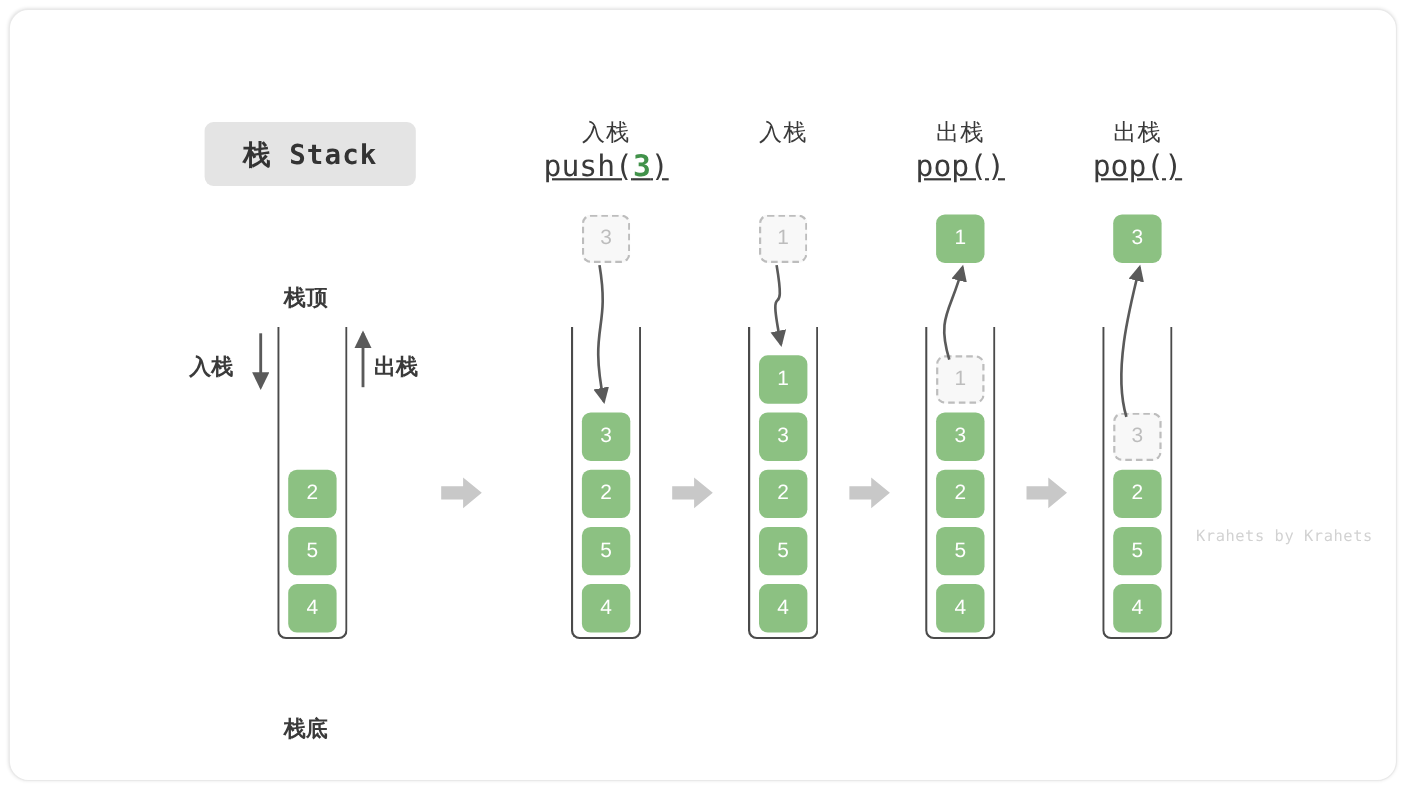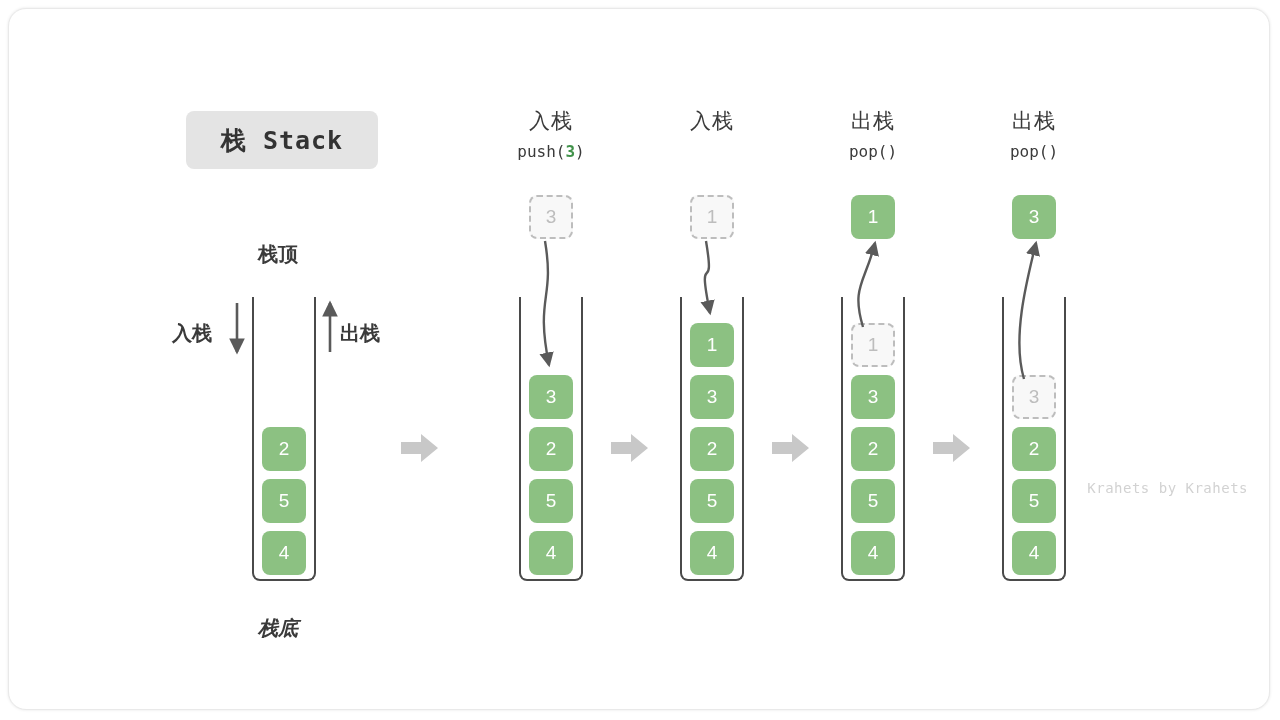--- a/index.html
+++ b/index.html
@@ -69,23 +69,24 @@
     white-space: nowrap;
   }
   .op-header .op-cn {
     font-family: "Liberation Sans", sans-serif;
     font-size: 21px;
     line-height: 30px;
     letter-spacing: 1px;
   }
   .op-header .op-code {
     font-family: "DejaVu Sans Mono", monospace;
-    font-size: 16px;
+    font-size: 27px;
     line-height: 32px;
     color: #3a3a3a;
+    text-decoration: underline;
   }
   .op-header .op-code b {
     color: #41924a;
     font-weight: bold;
   }
 
   
   .stack-col {
     position: absolute;
     width: 64px;
@@ -157,22 +158,22 @@
   }
 </style>
 </head>
 <body>
 
 <div id="canvas">
   <div class="page-card"></div>
 
   <div class="title-badge">栈 Stack</div>
 
-  <div class="cn-label" style="left:258px; top:241px;">栈顶</div>
-  <div class="cn-label" style="left:258px; top:615px;font-style:italic;">栈底</div>
+  <div class="cn-label" style="left:258px; top:257px;">栈顶</div>
+  <div class="cn-label" style="left:258px; top:649px;">栈底</div>
   <div class="cn-label" style="left:172px; top:320px;">入栈</div>
   <div class="cn-label" style="left:340px; top:320px;">出栈</div>
 
   <div class="stack-col" id="base-col" style="left:252px; top:297px;">
     <div class="u-container"></div>
   <div class="cell solid" style="left: 10px; top: 130px;">2</div>
       <div class="cell solid" style="left: 10px; top: 182px;">5</div>
       <div class="cell solid" style="left: 10px; top: 234px;">4</div>
     </div>
 

